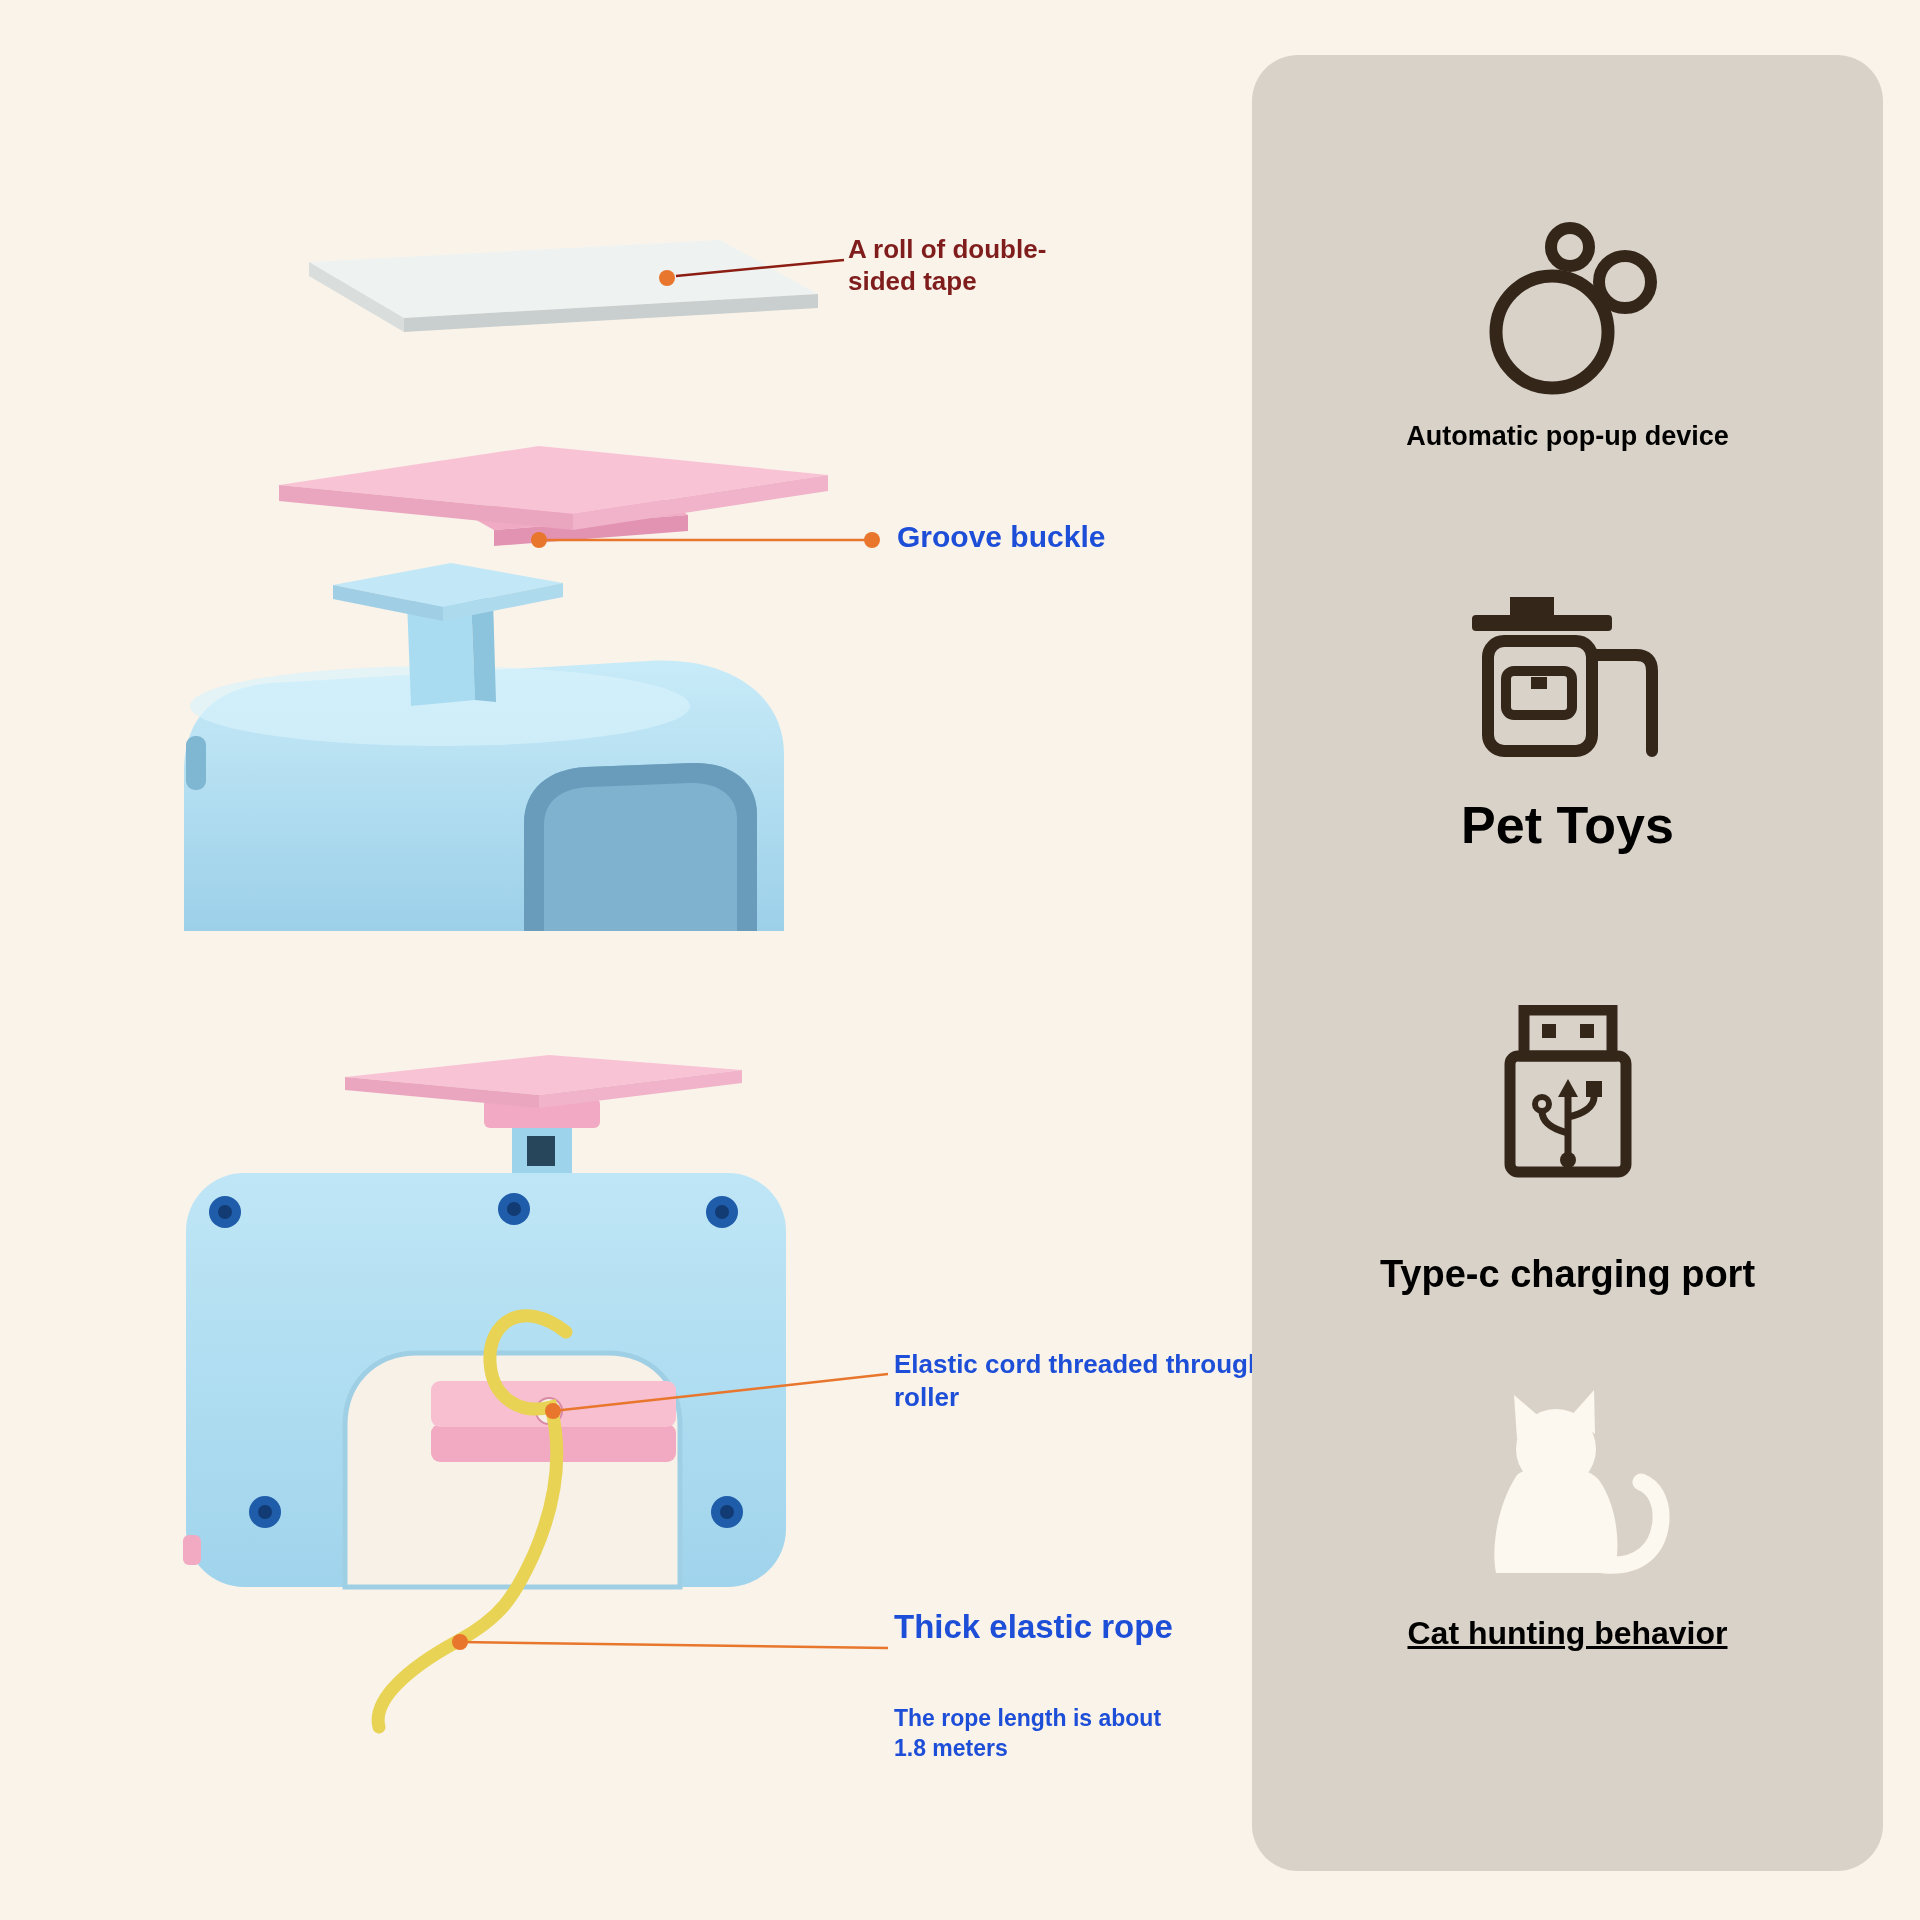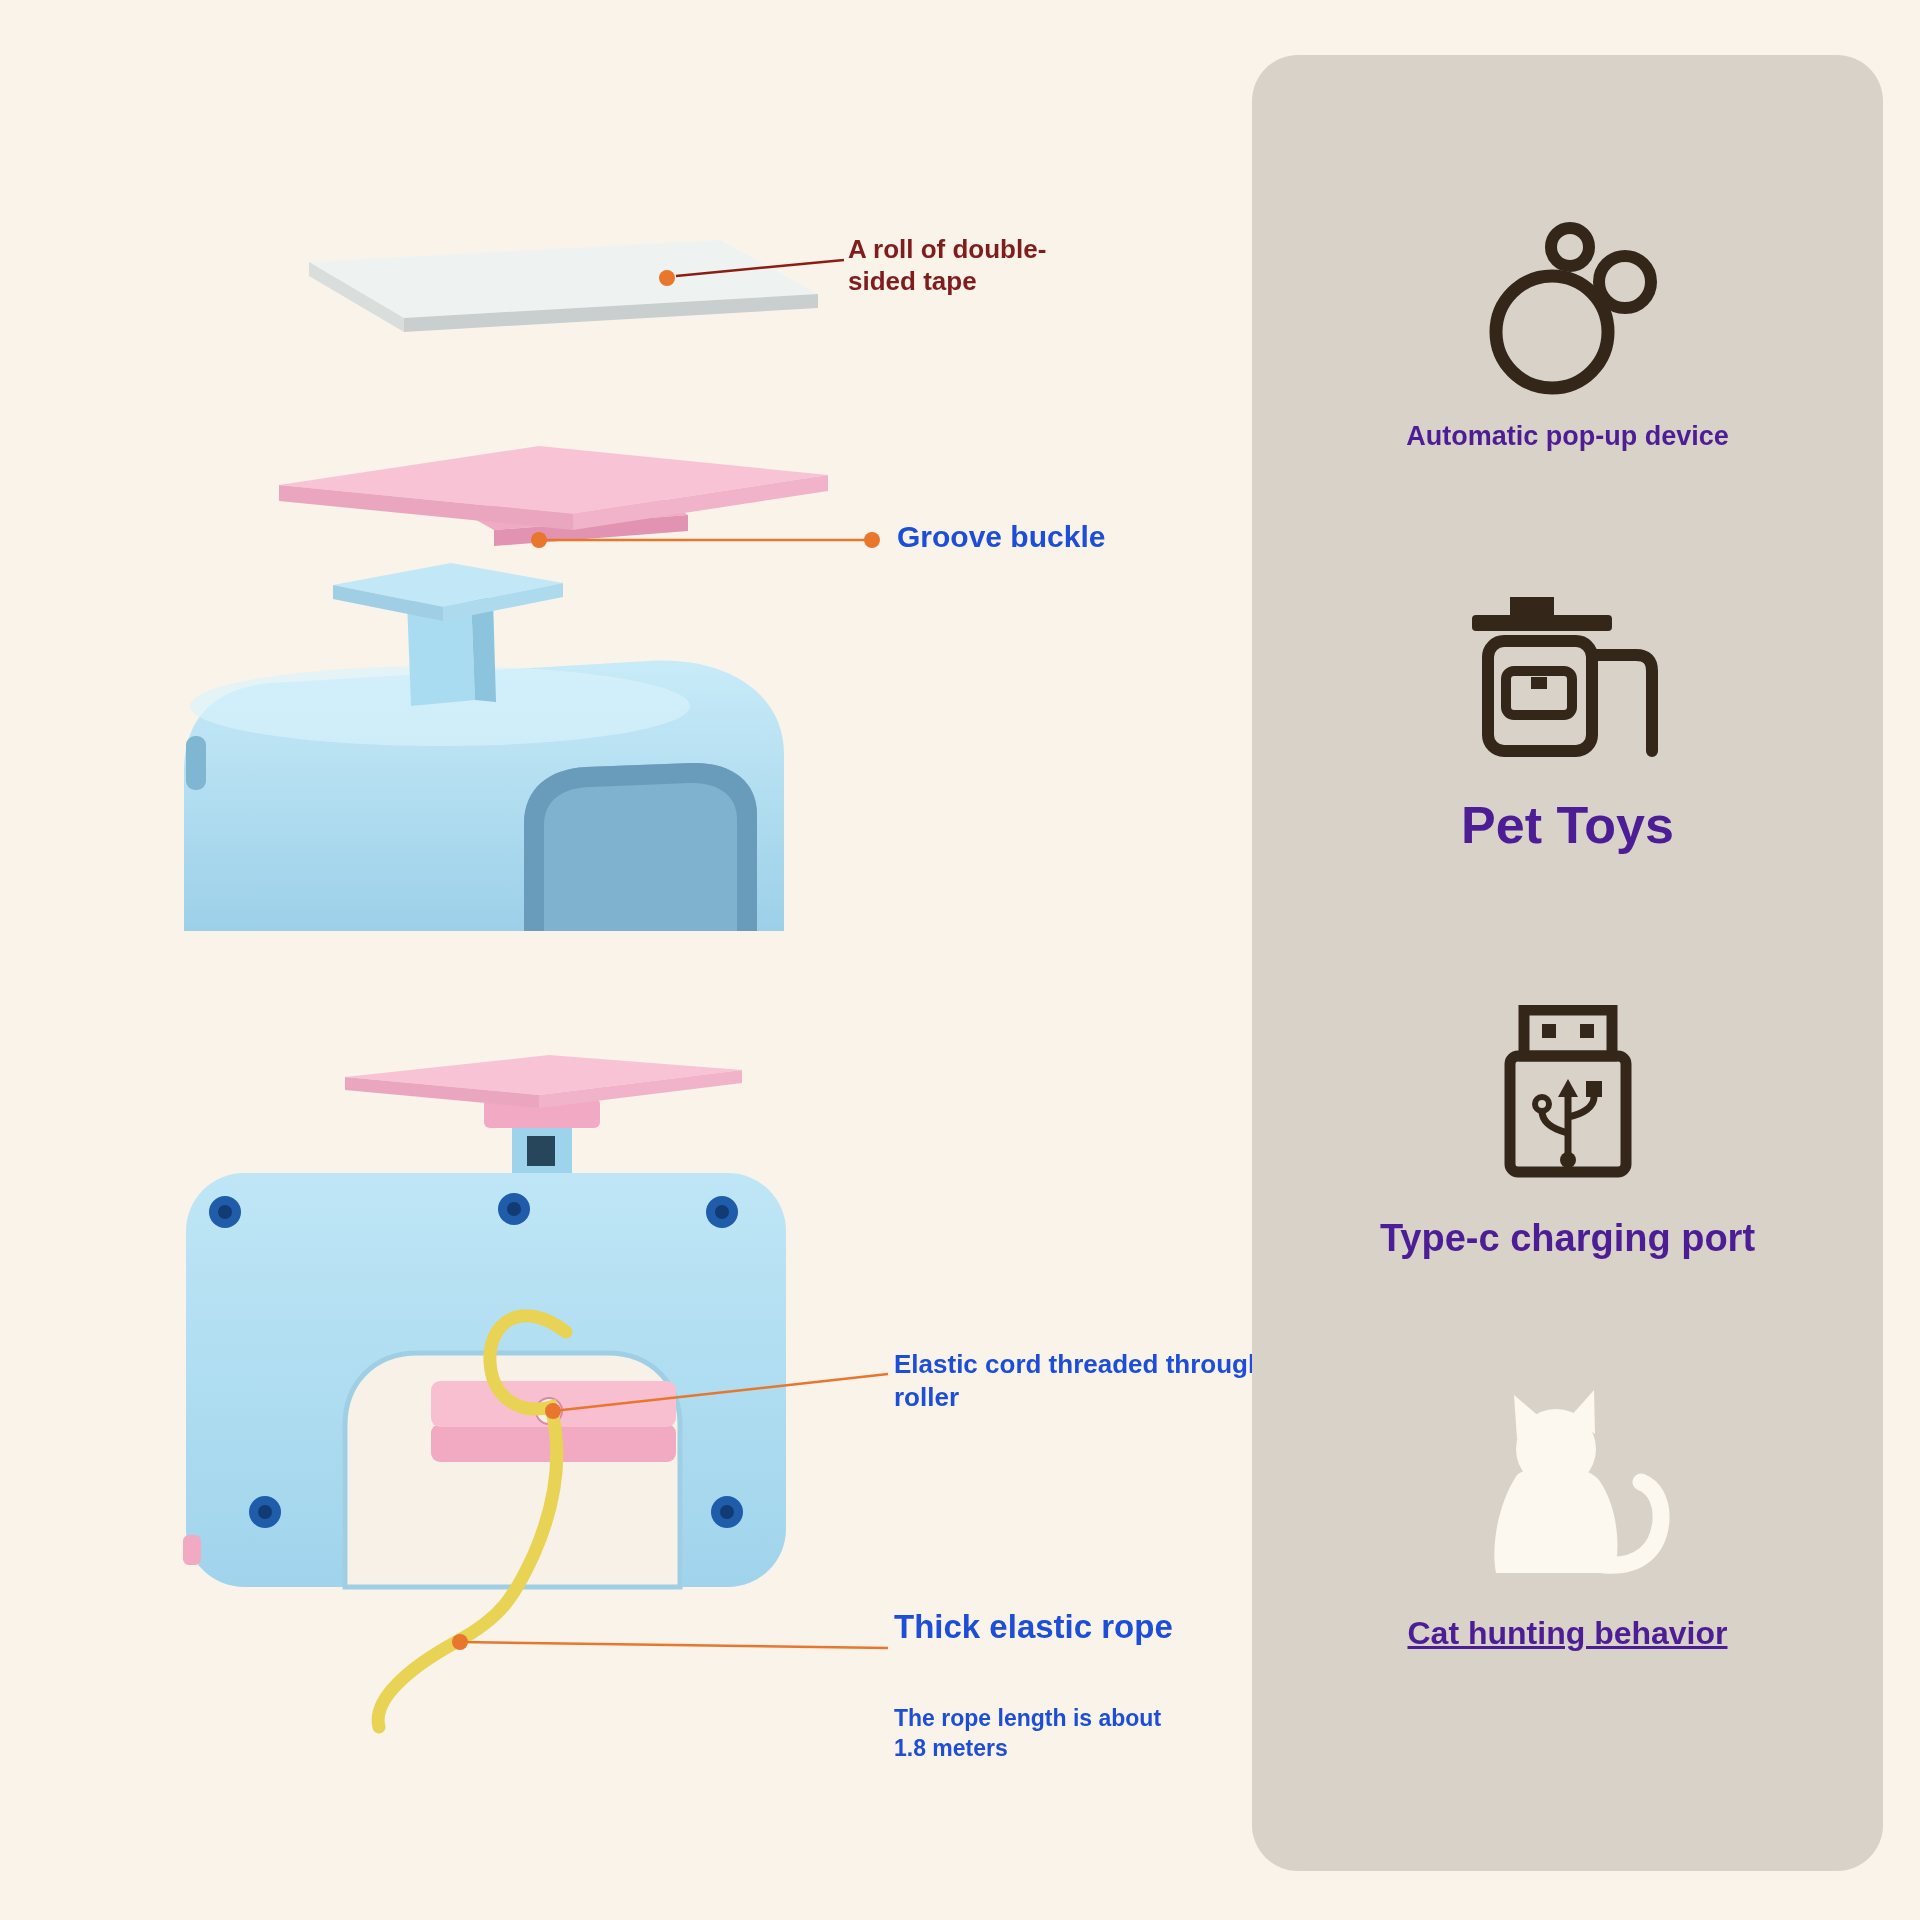--- a/index.html
+++ b/index.html
@@ -10,22 +10,22 @@
   .callout { position:absolute; font-weight:bold; color:#1d4ed8; }
   .callout.tape  { left:848px; top:234px; width:225px; font-size:26px; line-height:1.22; color:#7f1d1d; }
   .callout.groove{ left:897px; top:520px; font-size:30px; }
   .callout.cord  { left:894px; top:1348px; width:395px; font-size:26px; line-height:1.25; }
   .callout.rope-title { left:894px; top:1608px; font-size:33px; }
   .callout.rope-sub   { left:894px; top:1662px; width:285px; font-size:23px; line-height:1.3;margin-top:42px; }
 
   .panel { position:absolute; left:1252px; top:55px; width:631px; height:1816px;
            background:#d9d2c8; border-radius:46px; }
   .feature { position:absolute; left:0; width:100%; display:flex; flex-direction:column; align-items:center; }
-  .f1 { top:165px; }  .f2 { top:538px; }  .f3 { top:950px; }  .f4 { top:1322px; }
-  .flabel { font-weight:bold; color:#4c1d95; text-align:center; }
+  .f1 { top:165px; }  .f2 { top:538px; }  .f3 { top:950px;gap:36px; }  .f4 { top:1322px; }
+  .flabel { font-weight:bold; color:#000000; text-align:center; }
   .f1 .flabel { font-size:27px; margin-top:26px; }
   .f2 .flabel { font-size:52px; margin-top:30px; }
   .f3 .flabel { font-size:38px; margin-top:34px; }
   .f4 .flabel { font-size:32px; margin-top:30px;text-decoration:underline; }
 </style>
 </head>
 <body>
 
 <div class="canvas">
 

